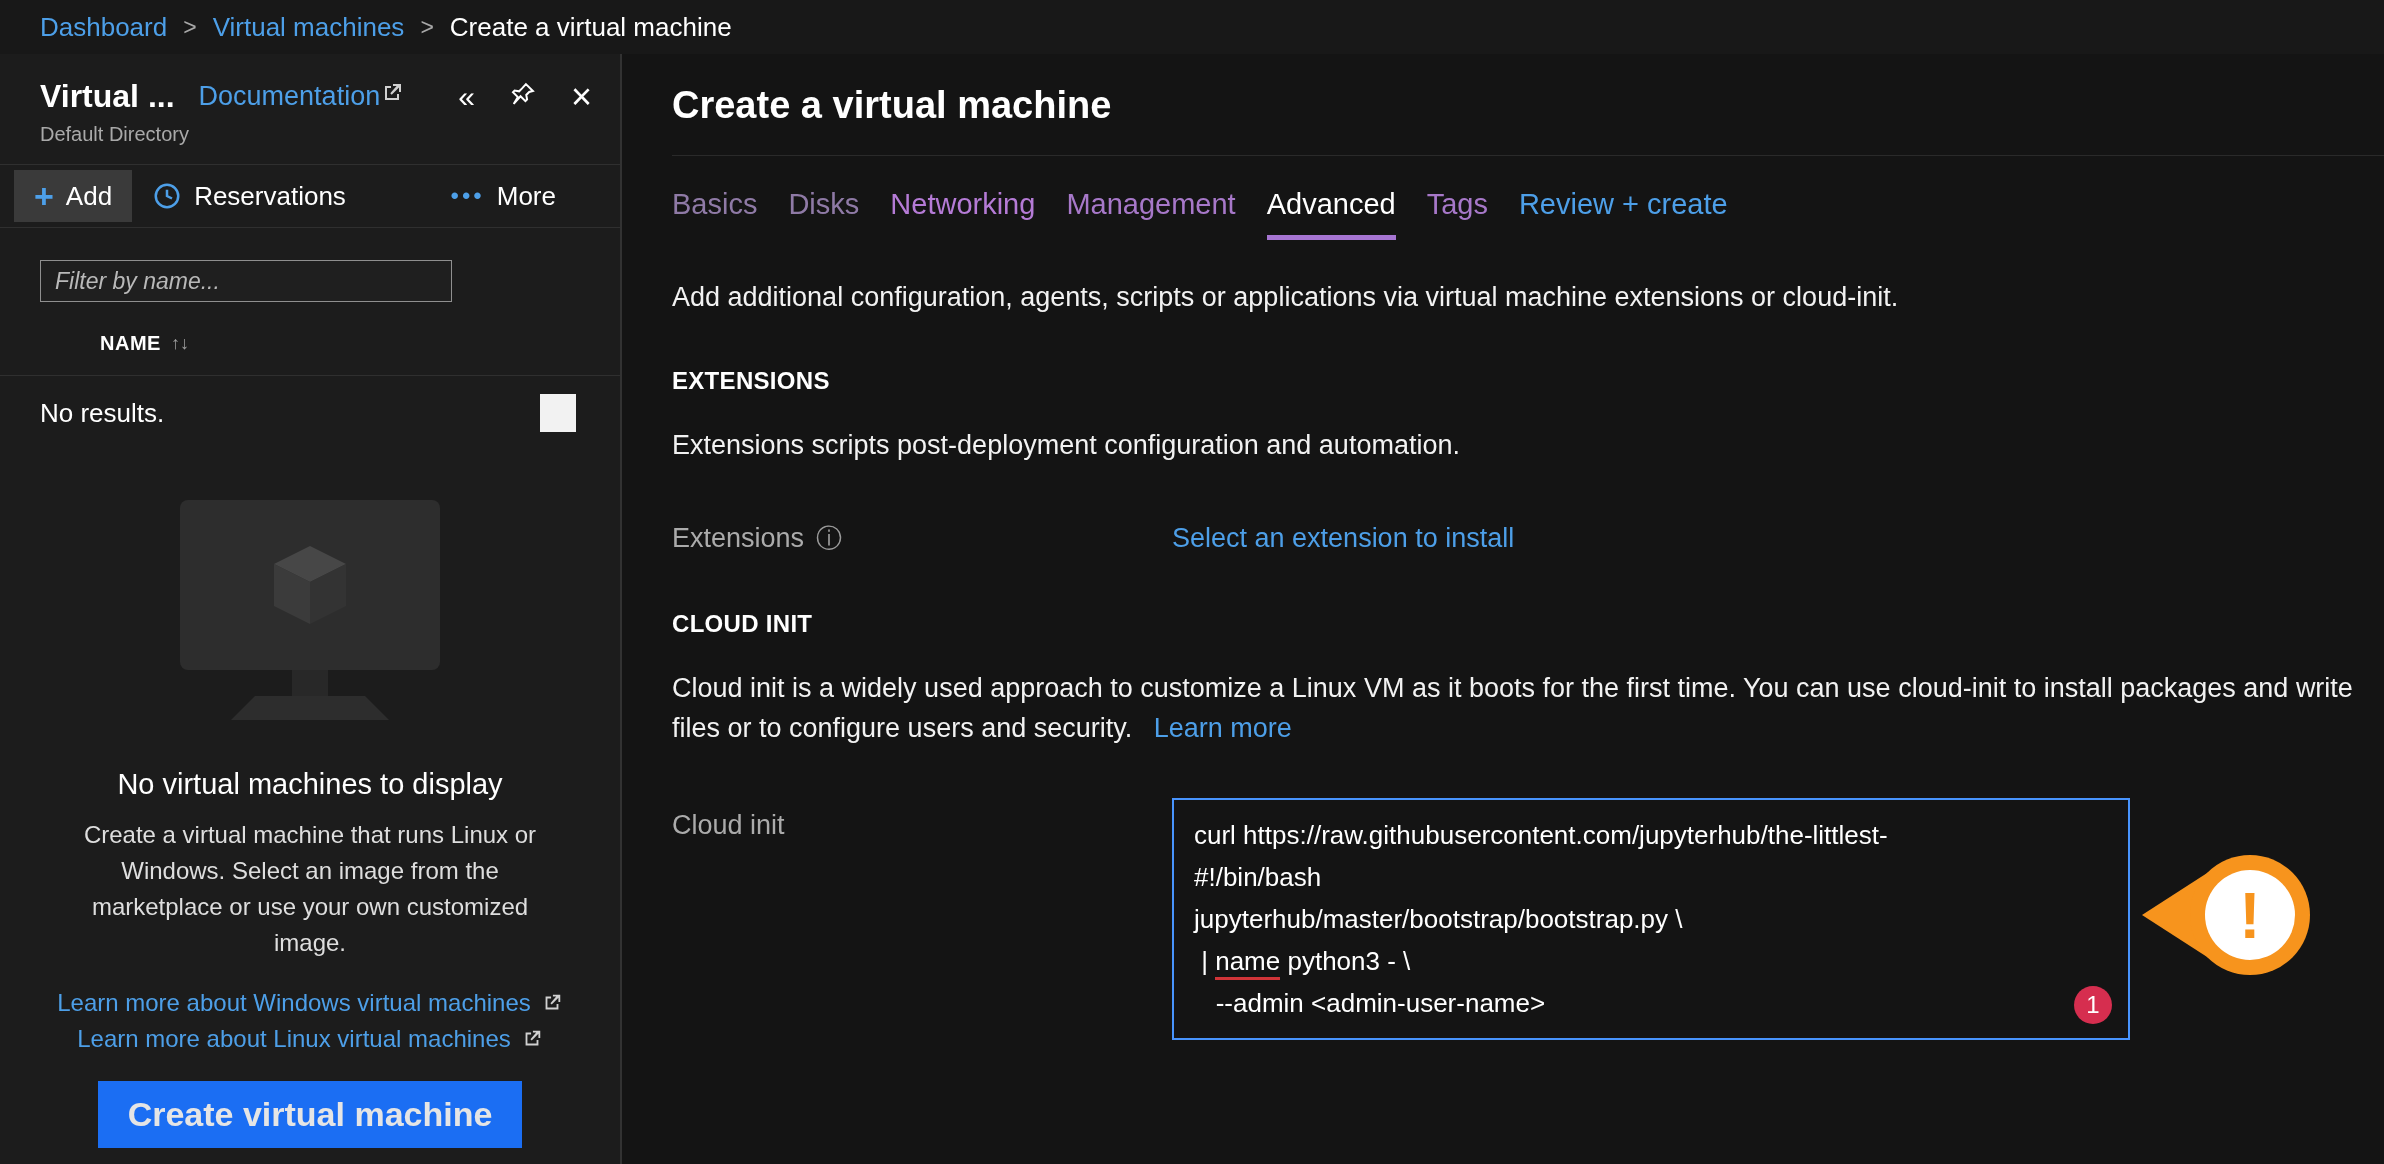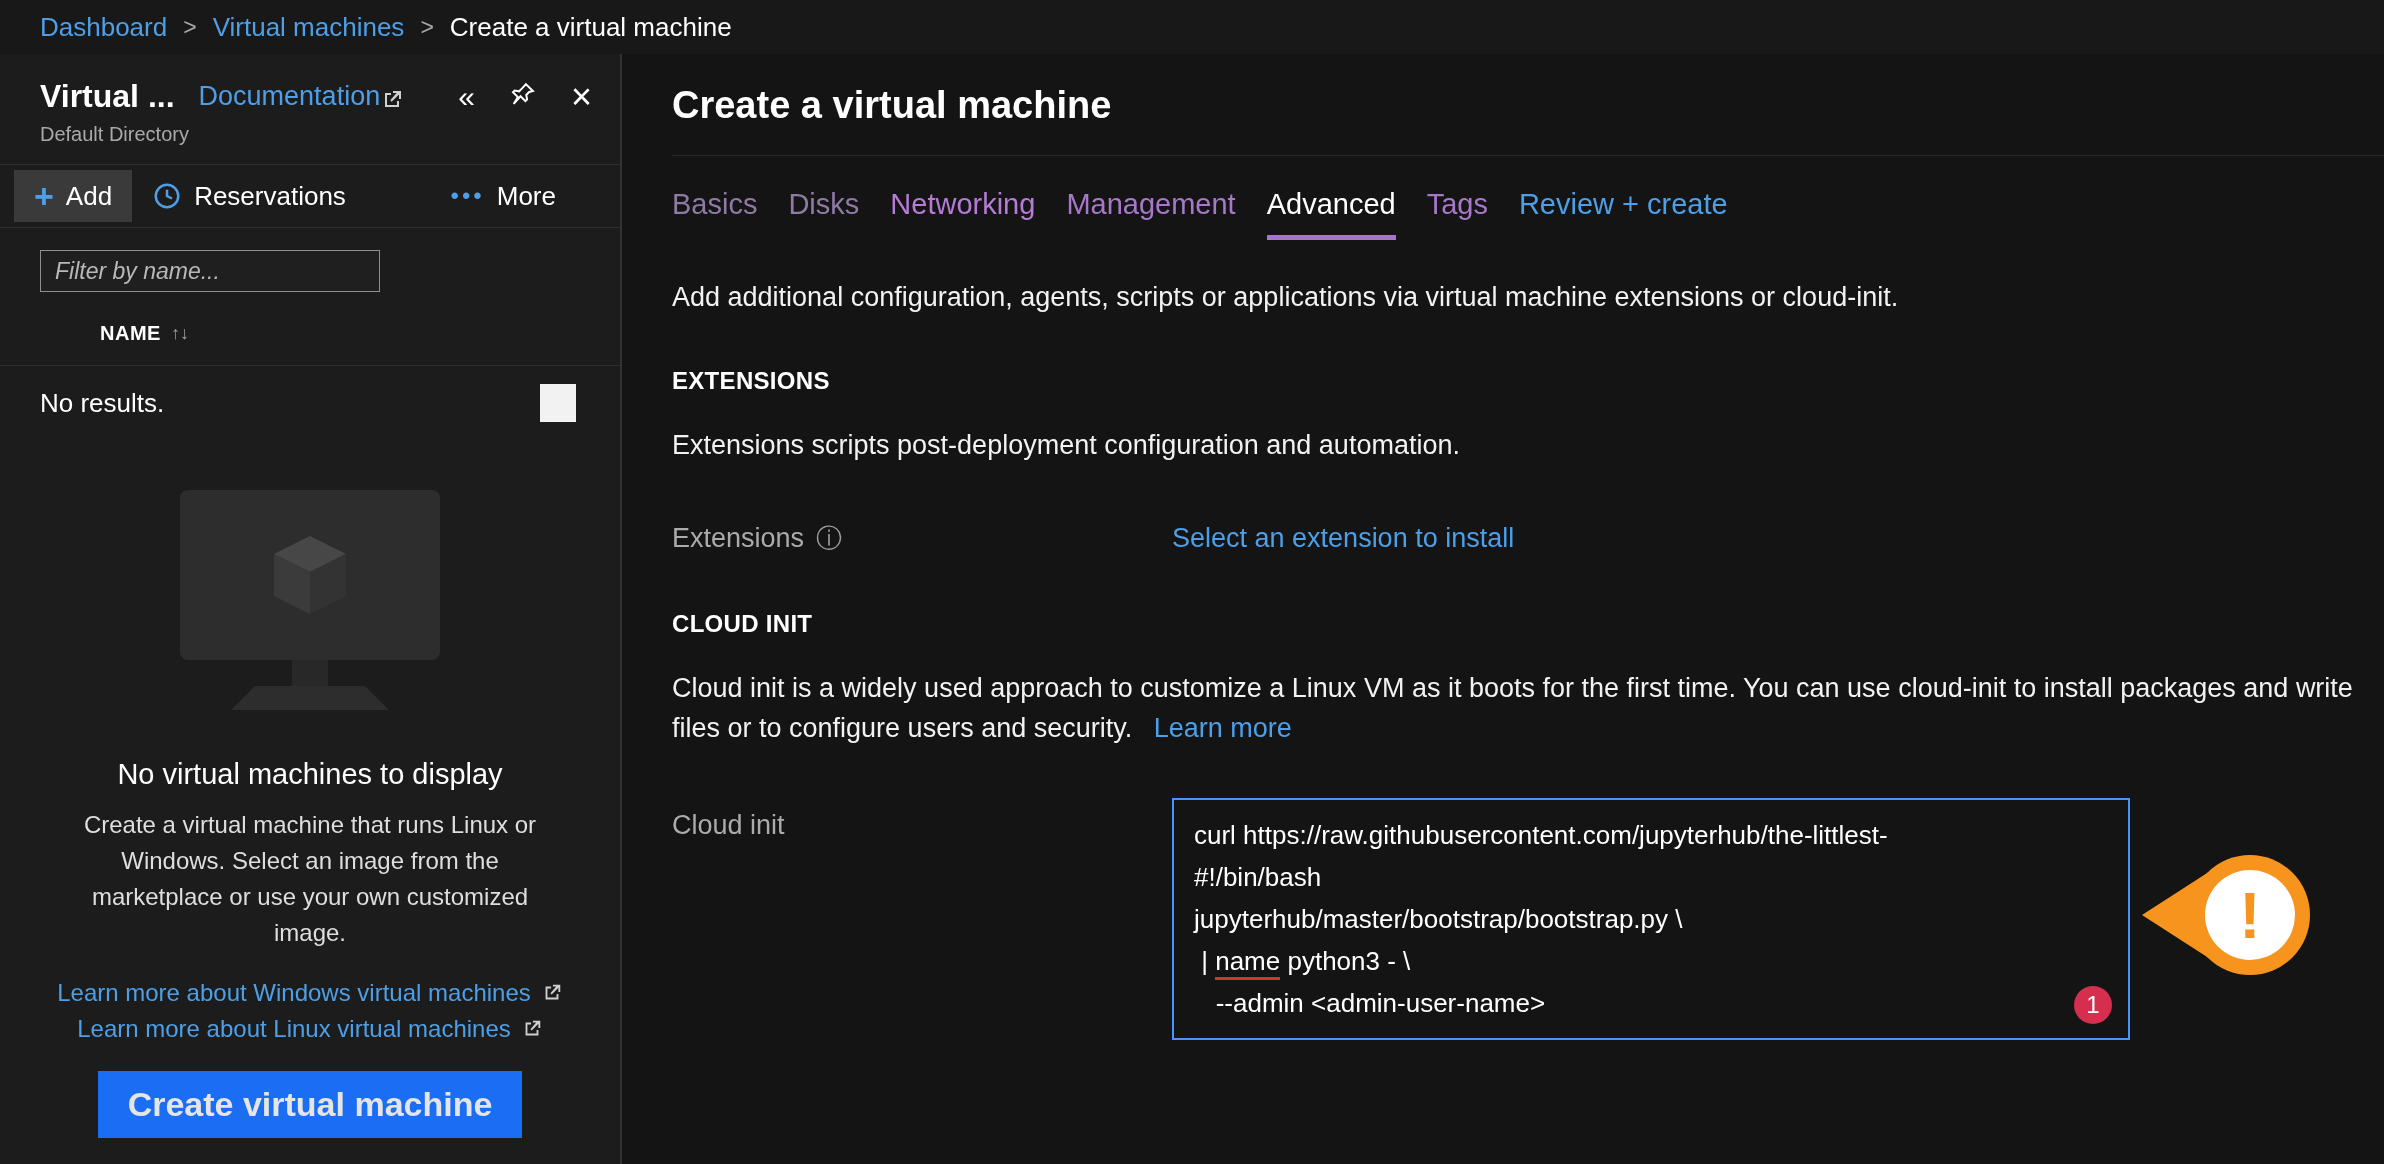--- a/index.html
+++ b/index.html
@@ -17,36 +17,36 @@
   .bc-item.current { color: #ffffff; }
   .bc-sep { color: #a8a8a8; font-size: 23px; }
 
   .content { display: flex; height: 1110px; }
 
   
   .sidebar { width: 622px; background: #1c1c1c; border-right: 2px solid #323232; flex: none; }
   .sb-head { padding: 24px 28px 0 40px; }
   .sb-head-row { display: flex; align-items: center; gap: 24px; }
   .sb-title { font-size: 32px; font-weight: bold; white-space: nowrap; }
-  .doc-link { font-size: 27px; color: var(--accent-blue); display: flex; align-items: flex-end; cursor: pointer; }
+  .doc-link { font-size: 27px; color: var(--accent-blue); display: flex; align-items: flex-start; cursor: pointer; }
   .doc-link .ext-icon { color: #d0d0d0; }
   .sb-icons { margin-left: auto; display: flex; align-items: center; gap: 34px; }
   .sb-icon { color: #ffffff; font-size: 30px; line-height: 1; cursor: pointer; }
   .sb-sub { font-size: 20px; color: #a9a9a9; margin-top: 8px; }
 
   .sb-toolbar { margin-top: 18px; border-top: 1px solid #2f2f2f; border-bottom: 1px solid #2f2f2f; height: 64px; display: flex; align-items: center; padding: 0 0 0 14px; font-size: 26px; }
   .tool { display: flex; align-items: center; gap: 12px; height: 52px; padding: 0 20px; cursor: pointer; white-space: nowrap; }
   .tool.selected { background: #3a3a3a; }
   .plus { color: var(--accent-blue); font-size: 34px; font-weight: bold; line-height: 1; }
   .clock { color: var(--accent-blue); }
   .dots { color: var(--accent-blue); font-size: 24px; letter-spacing: 3px; }
   .tool-more { margin-left: auto; margin-right: 44px; }
 
   .filter-wrap { padding: 22px 0 0 40px; }
-  input.filter { width: 340px; height: 42px; background: #1f1f1f; border: 1px solid #8f8f8f; color: #dddddd; font-size: 23px; font-style: italic; padding: 0 14px; font-family: "Liberation Sans", sans-serif; outline: none; }
+  input.filter { width: 412px; height: 42px; background: #1f1f1f; border: 1px solid #8f8f8f; color: #dddddd; font-size: 23px; font-style: italic; padding: 0 14px; font-family: "Liberation Sans", sans-serif; outline: none; margin-top: 10px; }
   input.filter::placeholder { color: #b9b9b9; }
 
   .table-head { margin-top: 30px; padding: 0 0 20px 100px; font-size: 20px; display: flex; align-items: center; gap: 10px; border-bottom: 1px solid #2f2f2f; }
   .table-head b { letter-spacing: 0.5px; cursor: pointer; }
   .sort { color: #9f9f9f; font-size: 18px; cursor: pointer; }
 
   .no-results-row { display: flex; align-items: center; justify-content: space-between; padding: 18px 44px 18px 40px; font-size: 26px; }
   .scroll-thumb { width: 36px; height: 38px; background: #f2f2f2; display: inline-block; }
 
   .empty { text-align: center; margin-top: 50px; padding: 0 50px; }

